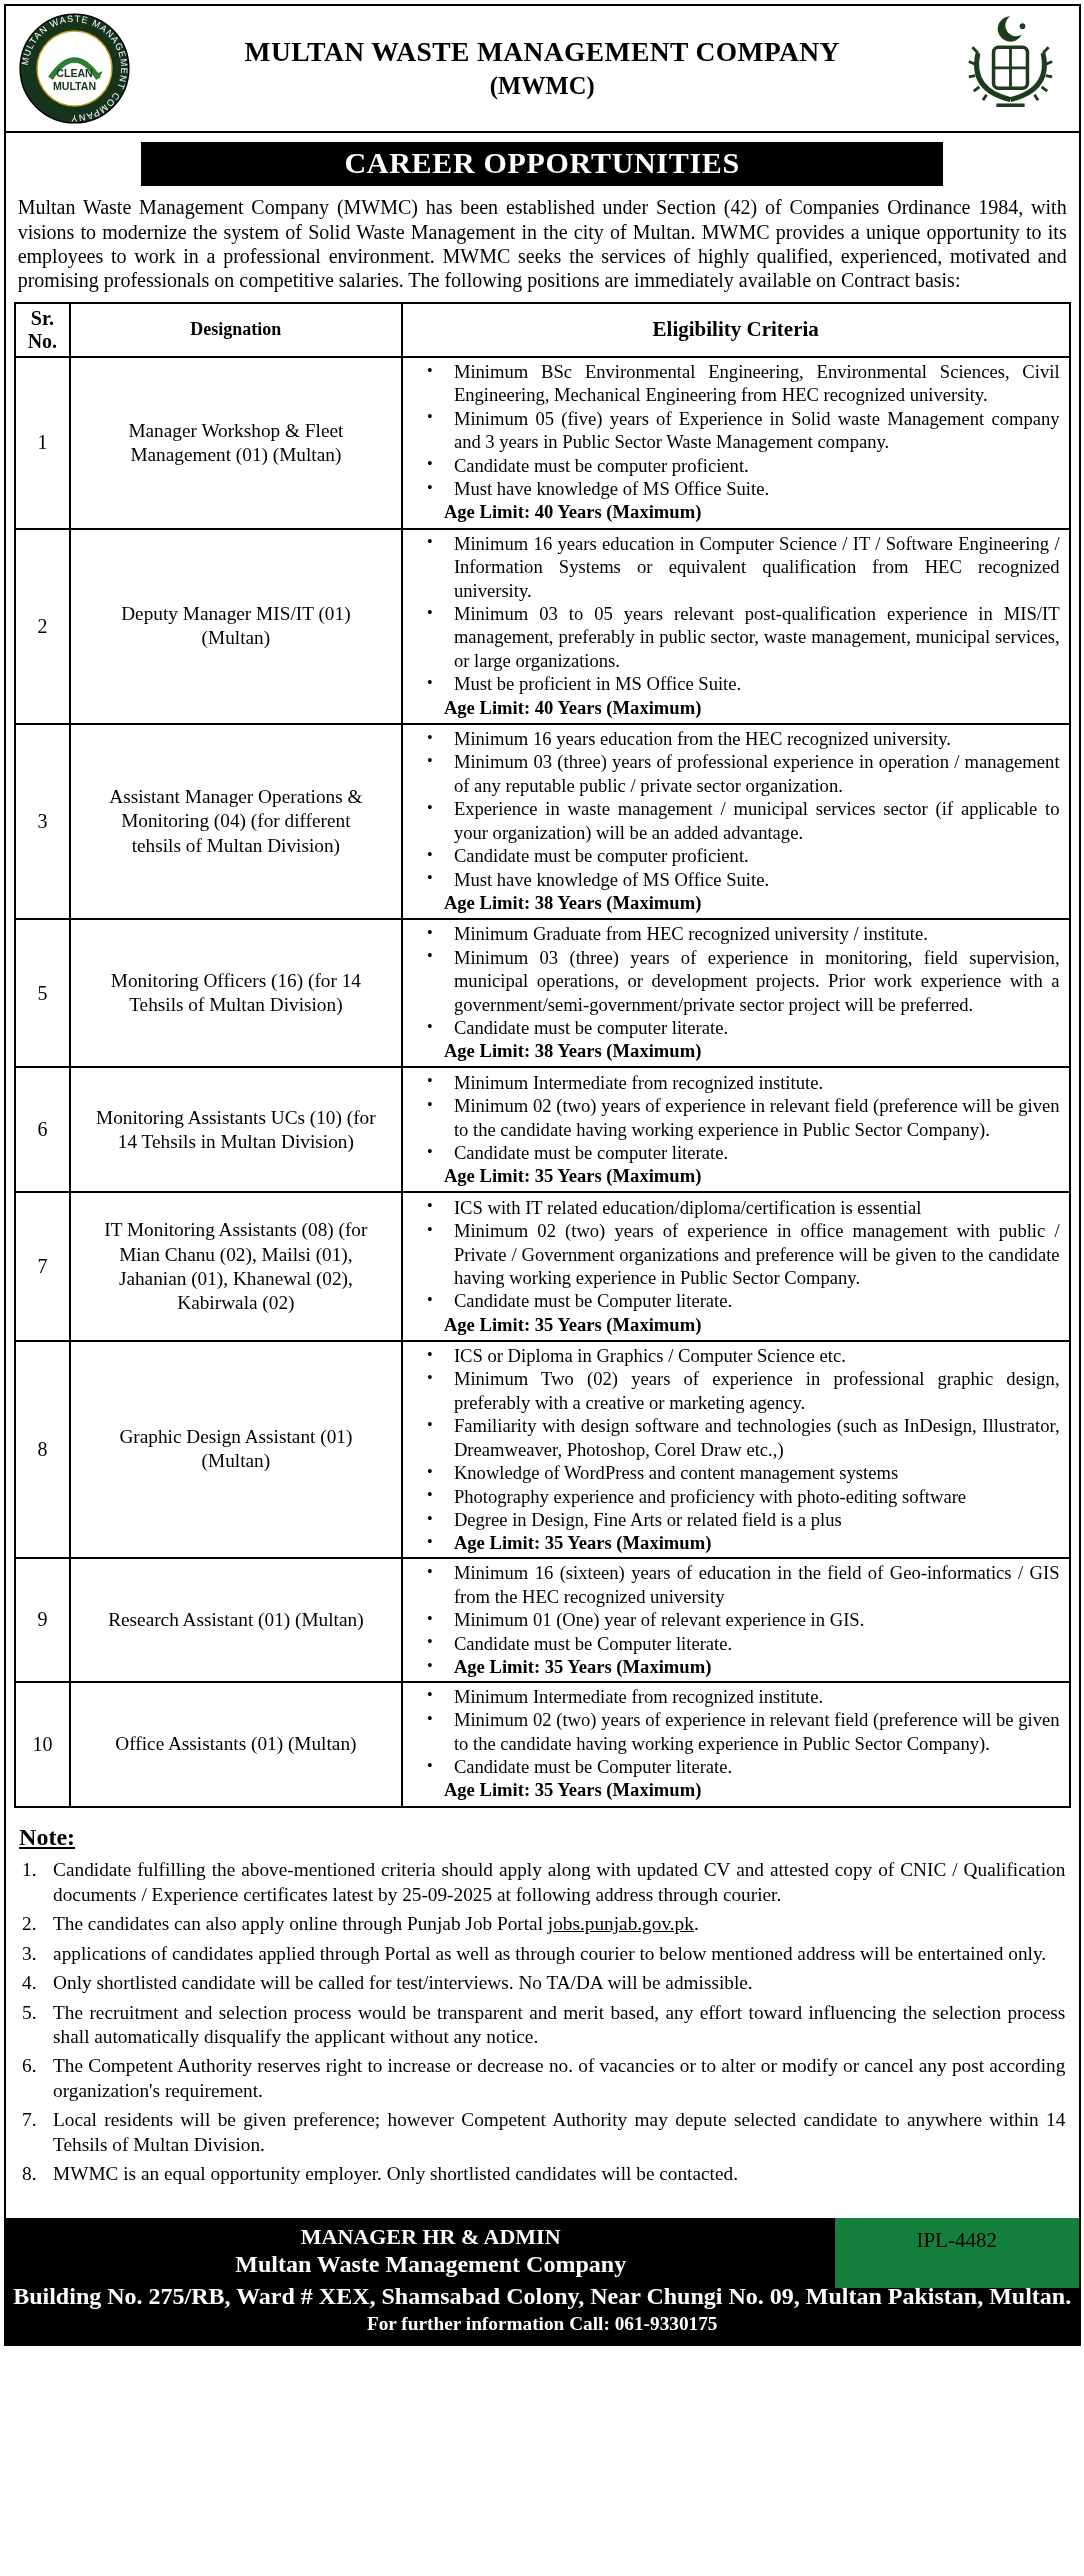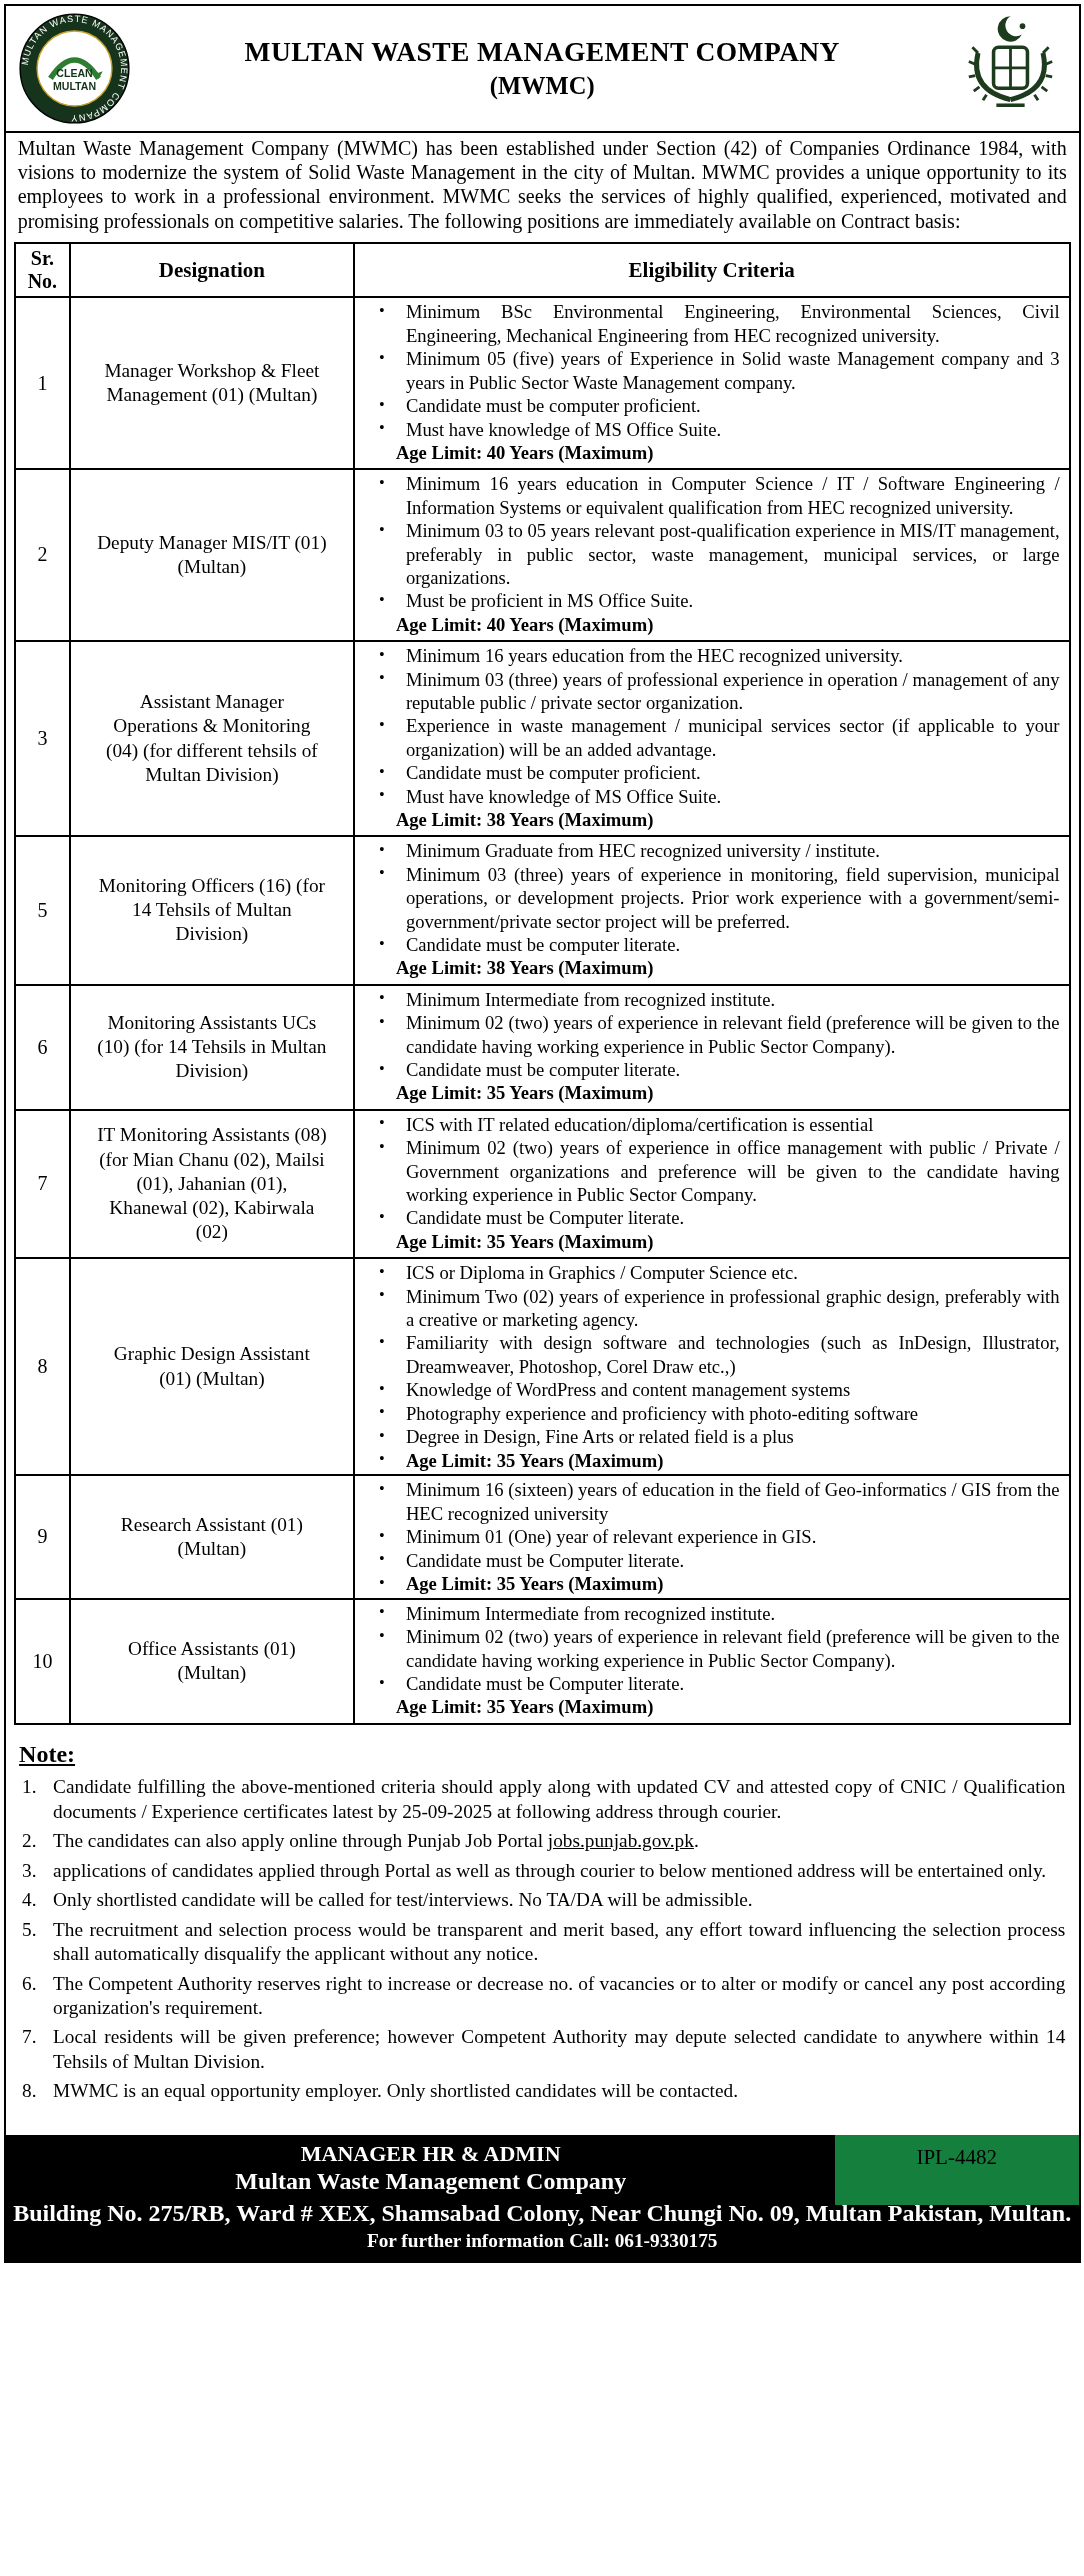--- a/index.html
+++ b/index.html
@@ -53,21 +53,21 @@
     width: calc(100% - 16.3px);
     margin: 0 8.2px 7.4px;
     border-collapse: collapse;
     font-family: Liberation Serif, serif;
   }
   table.positions th, table.positions td {
     border: 2.2px solid #000;
     vertical-align: middle;
   }
   th.col-sr { width: 55px; font-size: 20px; white-space: pre-line; padding: 3px 1.5px; }
-  th.col-desig { width: 284px; font-size: 21px; padding: 4.5px; }
+  th.col-desig { width: 332px; font-size: 18px; padding: 4.5px; }
   th.col-elig { font-size: 21px; padding: 4.5px; }
   td.cell-sr { text-align: center; font-size: 20px; }
   td.cell-desig { text-align: center; font-size: 19.3px; padding: 6px 25px; line-height: 1.25; }
   td.cell-elig { vertical-align: top; font-size: 18.6px; line-height: 1.26; padding: 2.2px 4.5px 2.2px 3px; }
   .bullet-row { display: flex; }
   .bullet-mark { flex: none; width: 27px; margin-left: 21px; font-size: 16.3px; padding-top: 0.7px; }
   .bullet-text { flex: 1; text-align: justify; padding-right: 4.5px; }
   .bullet-row.bold .bullet-text { font-weight: bold; }
   .age-limit { font-weight: bold; padding: 0 0 1.5px 6px; margin-left: 32px; }
   
@@ -134,20 +134,21 @@
       <path class="crest-stroke" d="M126,58 q12,52 -46,66" stroke-width="7"></path>
       <path class="crest-stroke" d="M34,58 l-8,-8 M30,74 l-9,-4 M30,90 l-9,2 M36,106 l-8,6 M46,117 l-5,8" stroke-width="4"></path>
       <path class="crest-stroke" d="M126,58 l8,-8 M130,74 l9,-4 M130,90 l9,2 M124,106 l8,6 M114,117 l5,8" stroke-width="4"></path>
       <rect class="crest-stroke" x="56" y="50" width="48" height="58" rx="7" stroke-width="5"></rect>
       <line class="crest-stroke" x1="56" y1="79" x2="104" y2="79" stroke-width="4"></line>
       <line class="crest-stroke" x1="80" y1="50" x2="80" y2="108" stroke-width="4"></line>
       <path class="crest-stroke" d="M60,132 h40" stroke-width="5"></path>
     </svg>
   </div>
 
+  <div class="banner">CAREER OPPORTUNITIES</div>
 
   <p class="intro">Multan Waste Management Company (MWMC) has been established under Section (42) of Companies Ordinance 1984, with visions to modernize the system of Solid Waste Management in the city of Multan. MWMC provides a unique opportunity to its employees to work in a professional environment. MWMC seeks the services of highly qualified, experienced, motivated and promising professionals on competitive salaries. The following positions are immediately available on Contract basis:</p>
 
   <table class="positions">
     <thead>
       <tr>
         <th class="col-sr">Sr.
 No.</th>
         <th class="col-desig">Designation</th>
         <th class="col-elig">Eligibility Criteria</th>

